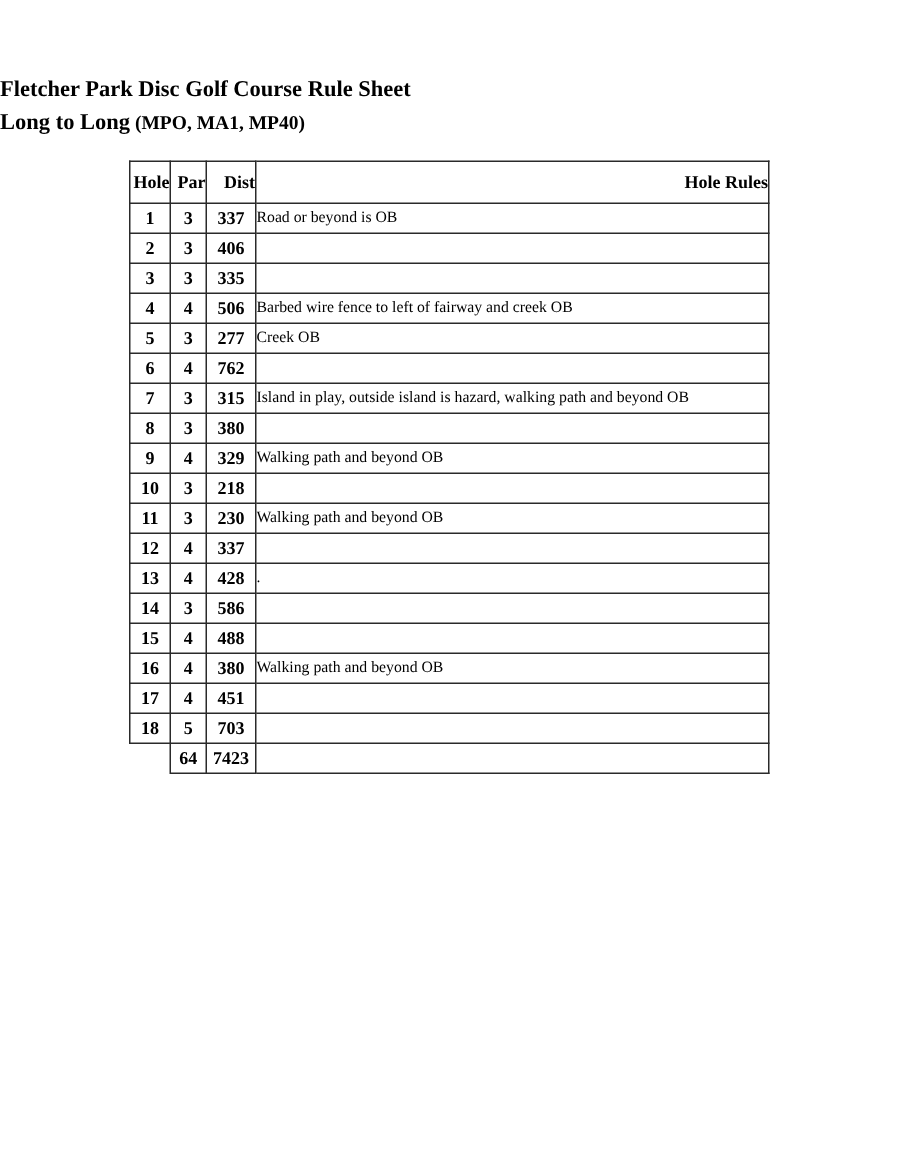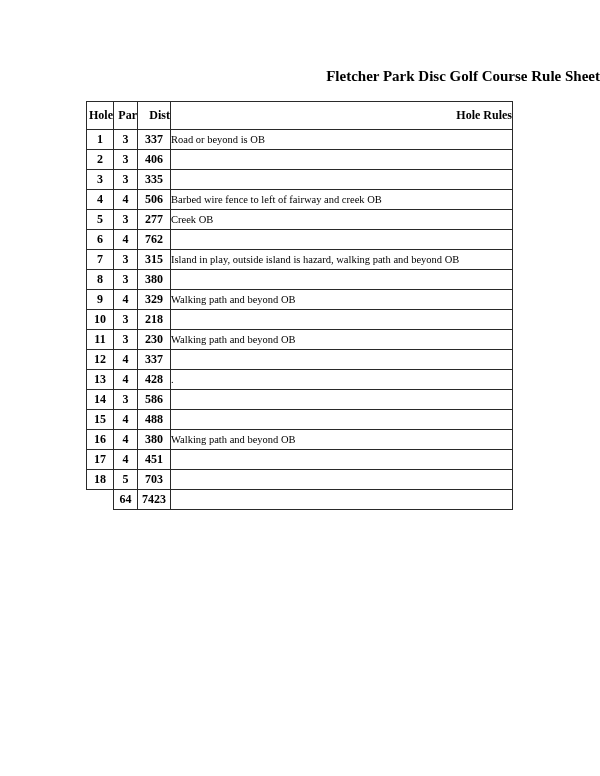--- a/index.html
+++ b/index.html
@@ -10,22 +10,22 @@
   .page {
     position: relative;
     width: 600px;
     height: 776px;
     background: #ffffff;
     font-family: "Liberation Serif", "DejaVu Serif", serif;
     color: #000000;
     overflow: hidden;
   }
   .title-block {
-    padding-top: 66px;
-    text-align: right;
+    padding-top: 50px;
+    text-align: left;
   }
   .title-line1 {
     font-size: 15px;
     font-weight: bold;
     line-height: 20px;
     margin: 0;
   }
   .title-line2 {
     font-size: 15px;
     font-weight: bold;
@@ -75,20 +75,21 @@
     border-bottom: none;
   }
 </style>
 </head>
 <body>
 
 <div class="page">
 
   <div class="title-block">
     <div class="title-line1">Fletcher Park Disc Golf Course Rule Sheet</div>
+    <div class="title-line2"><span>Long to Long</span><span class="sub"> (MPO, MA1, MP40)</span></div>
   </div>
 
   <table class="rule-sheet">
     <colgroup>
       <col style="width:27px">
       <col style="width:24px">
       <col style="width:33px">
       <col style="width:342px">
     </colgroup>
     <thead>

